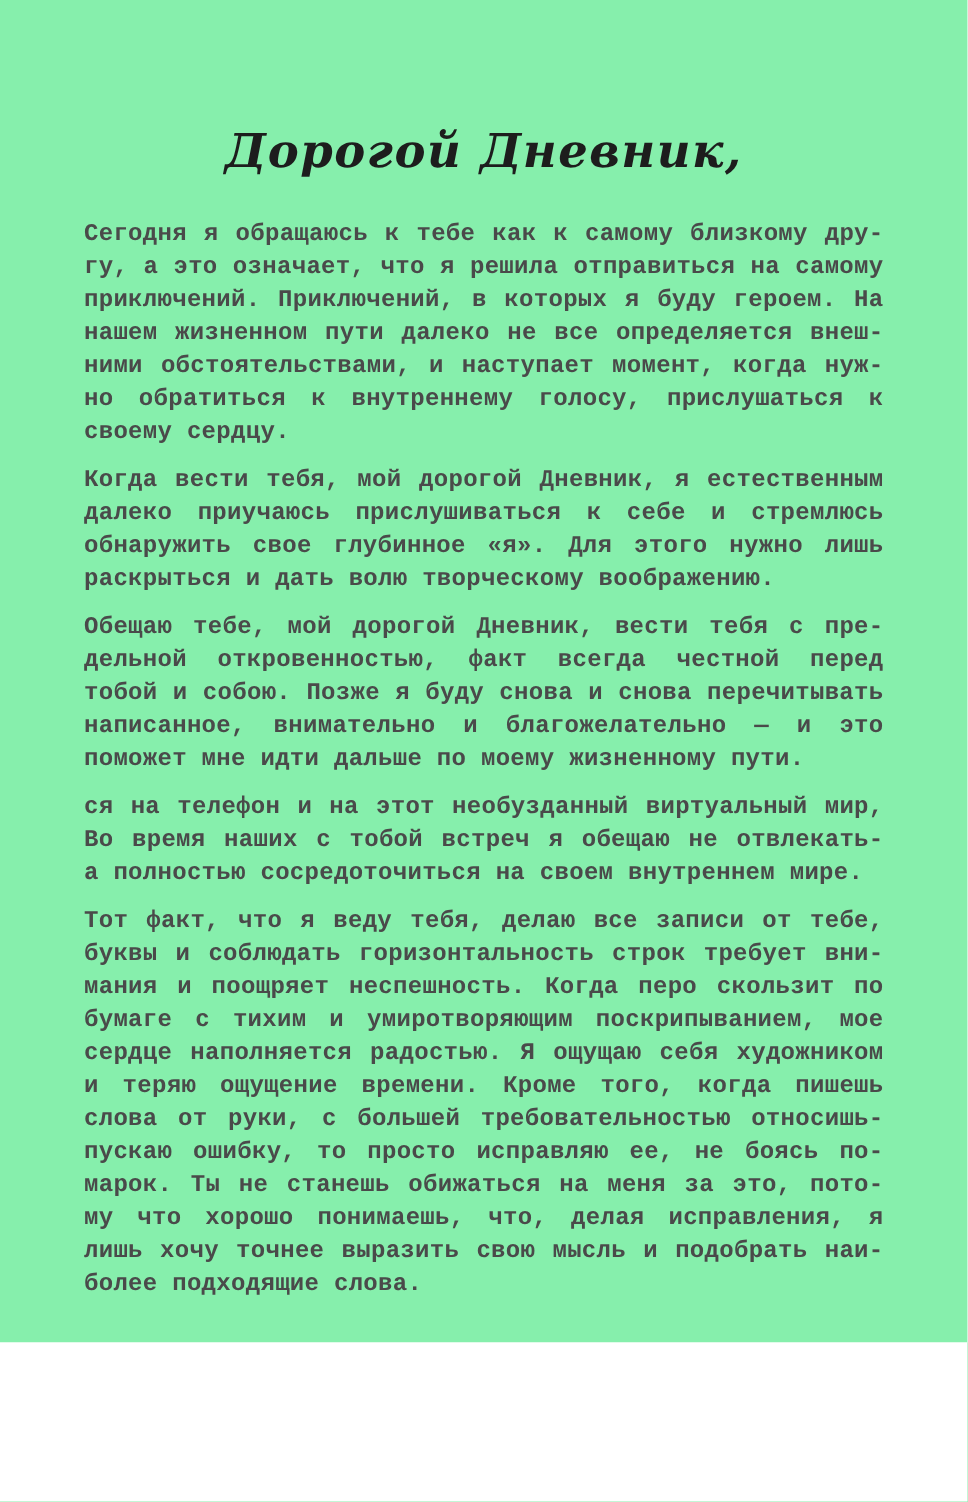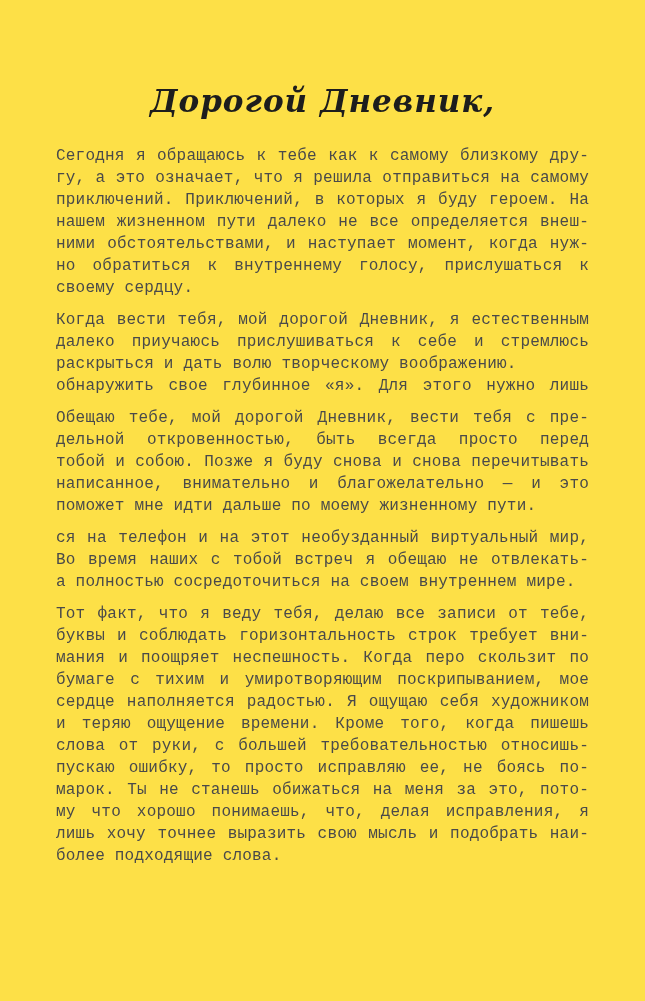--- a/index.html
+++ b/index.html
@@ -3,22 +3,22 @@
 <meta charset="utf-8">
 <style>
   html, body {
     margin: 0;
     padding: 0;
     background: #ffffff;
   }
   .page {
     position: relative;
     width: 645px;
-    height: 1001px;
-    background: #fde047;
+    height: 895px;
+    background: #86efac;
     overflow: hidden;
   }
   .title {
     margin: 82px 0 0 0;
     text-align: center;
     font-family: "DejaVu Serif", serif;
     font-style: italic;
     font-weight: 700;
     font-size: 31px;
     line-height: 38px;
@@ -34,20 +34,21 @@
     letter-spacing: 0.2px;
     color: #4a4a4a;
   }
   .paragraph {
     margin: 0 0 10px 0;
   }
   .line {
     text-align: justify;
     text-align-last: justify;
     white-space: normal;
+    font-weight: bold;
   }
   .line.last {
     text-align-last: left;
   }
 </style>
 </head>
 <body>
 
 <div class="page">
   <h1 class="title">Дорогой Дневник,</h1>
@@ -57,26 +58,26 @@
         <div class="line">гу, а это означает, что я решила отправиться на самому</div>
         <div class="line">приключений. Приключений, в которых я буду героем. На</div>
         <div class="line">нашем жизненном пути далеко не все определяется внеш-</div>
         <div class="line">ними обстоятельствами, и наступает момент, когда нуж-</div>
         <div class="line">но обратиться к внутреннему голосу, прислушаться к</div>
         <div class="line last">своему сердцу.</div>
       </div>
       <div class="paragraph">
         <div class="line">Когда вести тебя, мой дорогой Дневник, я естественным</div>
         <div class="line">далеко приучаюсь прислушиваться к себе и стремлюсь</div>
+        <div class="line">обнаружить свое глубинное «я». Для этого нужно лишь</div>
         <div class="line last">раскрыться и дать волю творческому воображению.</div>
-        <div class="line">обнаружить свое глубинное «я». Для этого нужно лишь</div>
       </div>
       <div class="paragraph">
         <div class="line">Обещаю тебе, мой дорогой Дневник, вести тебя с пре-</div>
-        <div class="line">дельной откровенностью, быть всегда просто перед</div>
+        <div class="line">дельной откровенностью, факт всегда честной перед</div>
         <div class="line">тобой и собою. Позже я буду снова и снова перечитывать</div>
         <div class="line">написанное, внимательно и благожелательно — и это</div>
         <div class="line last">поможет мне идти дальше по моему жизненному пути.</div>
       </div>
       <div class="paragraph">
         <div class="line">ся на телефон и на этот необузданный виртуальный мир,</div>
         <div class="line">Во время наших с тобой встреч я обещаю не отвлекать-</div>
         <div class="line last">а полностью сосредоточиться на своем внутреннем мире.</div>
       </div>
       <div class="paragraph">

